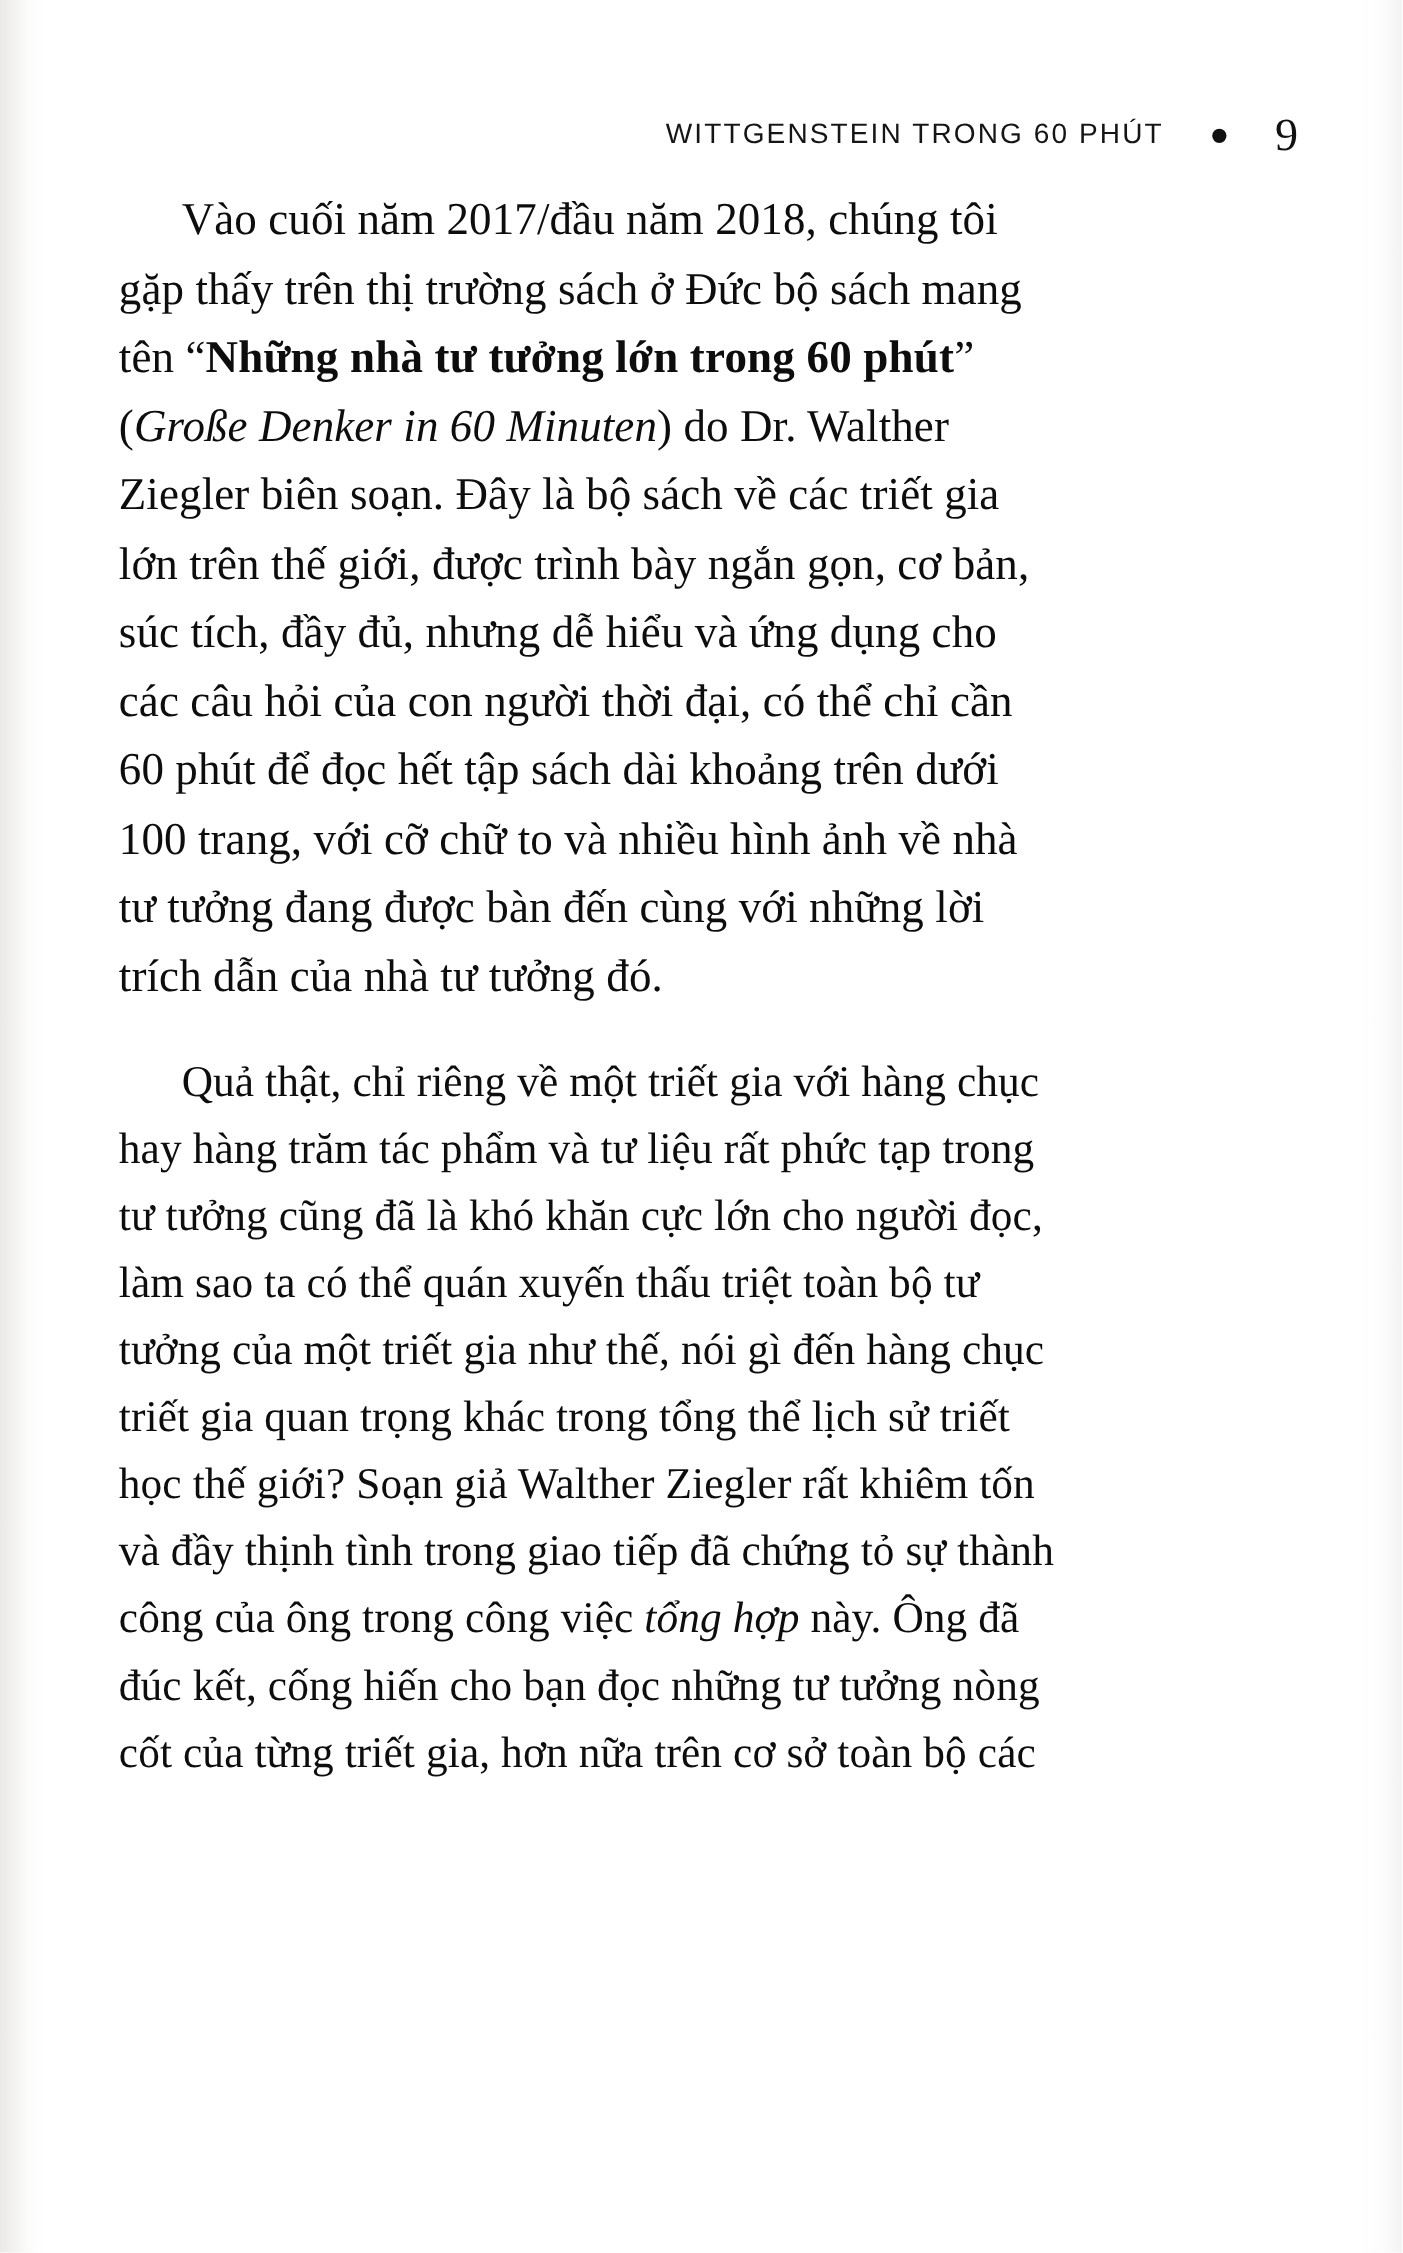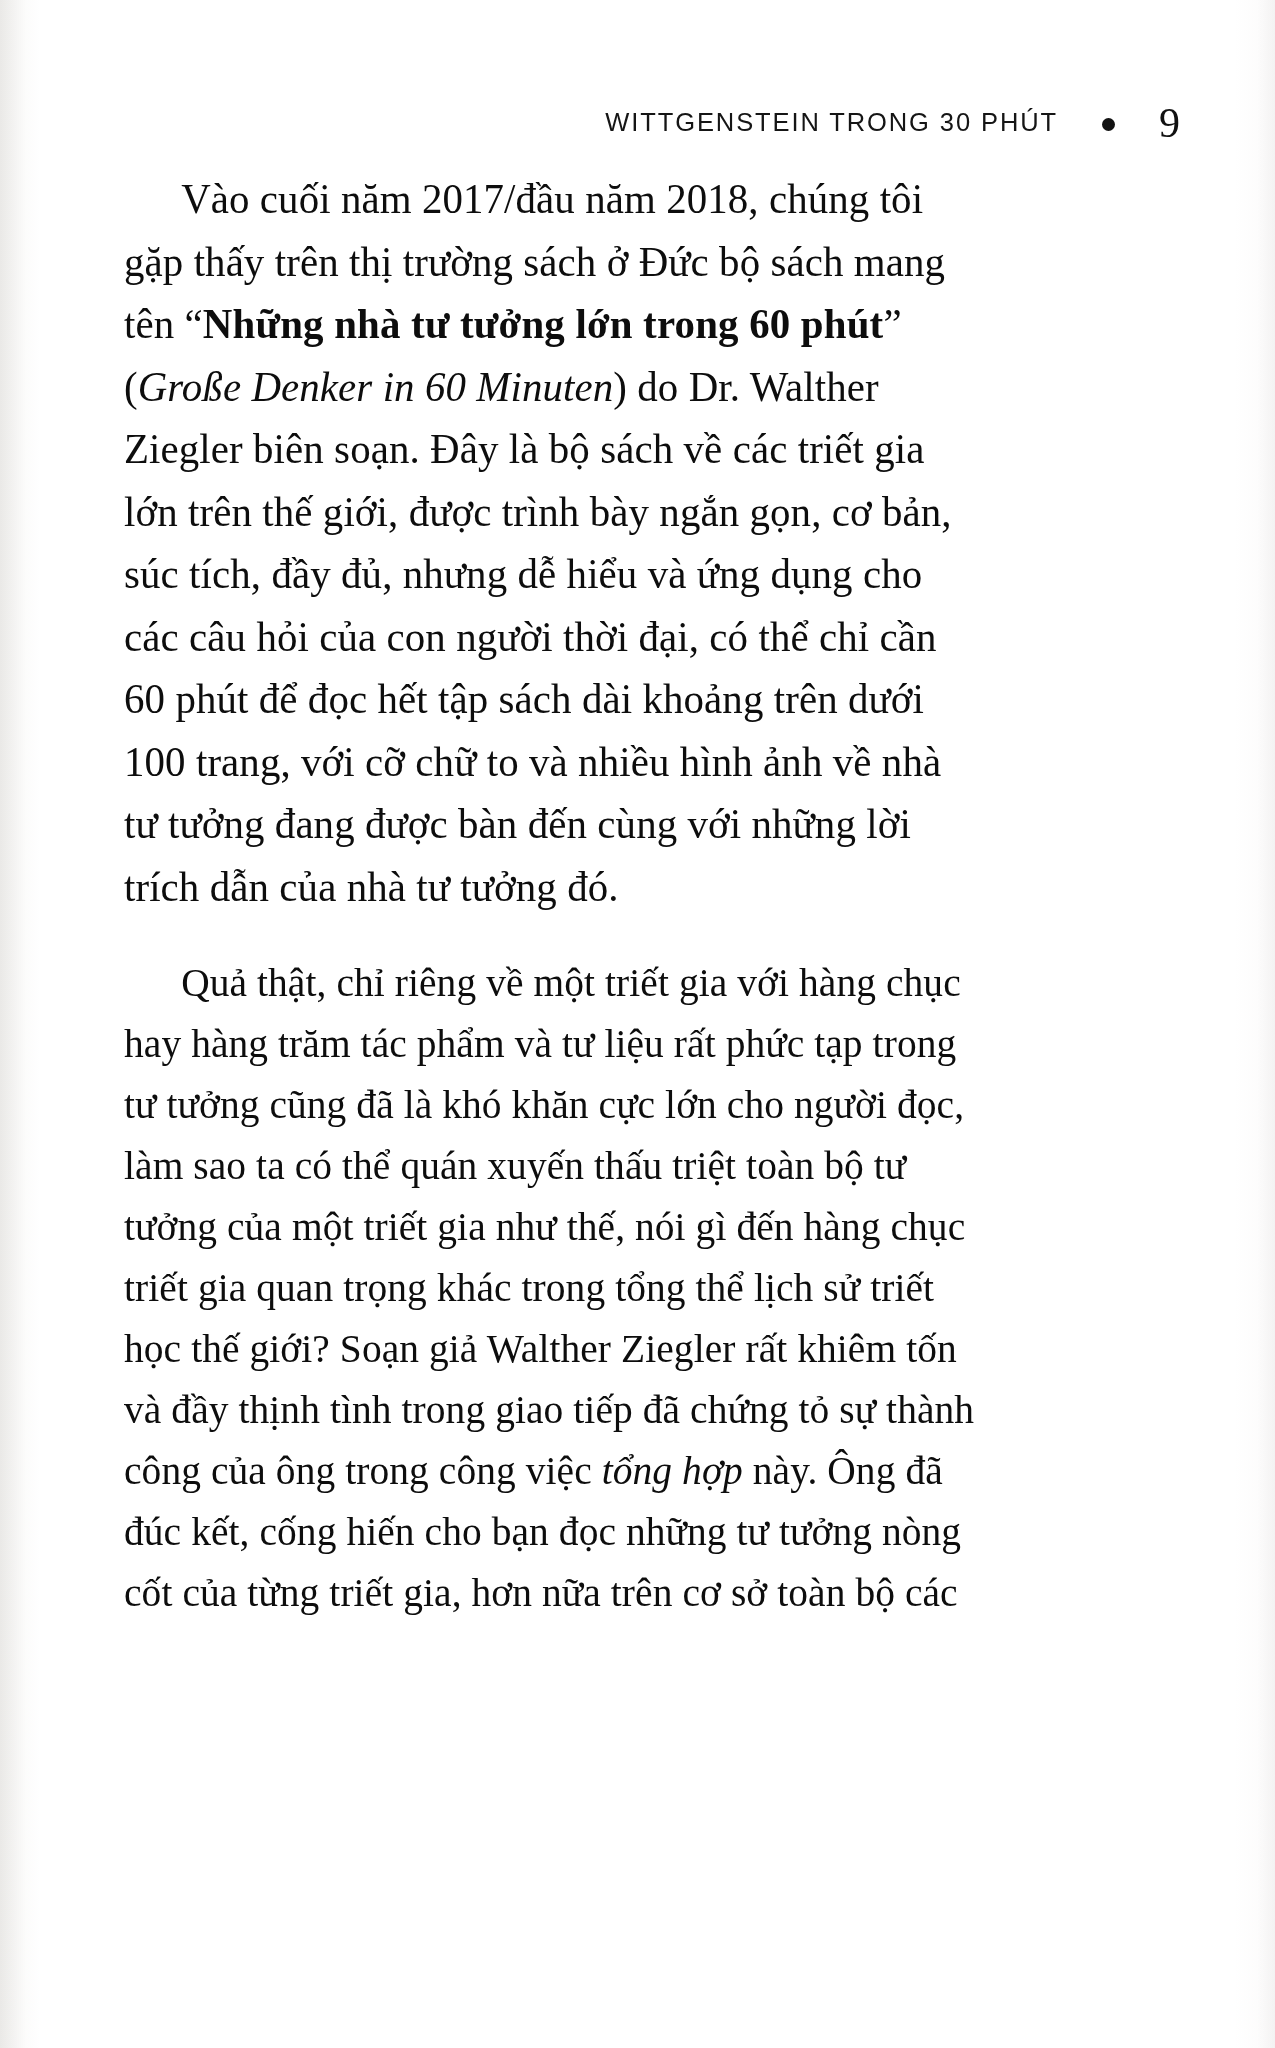--- a/index.html
+++ b/index.html
@@ -60,21 +60,21 @@
     margin-left: 44px;
     line-height: 1;
     position: relative;
     top: 6px;
   }
 
   
   .body-copy {
     position: absolute;
     top: 168px;
-    left: 124px;
+    left: 108px;
     width: 1065px;
   }
 
   .para {
     font-family: "Liberation Serif", "DejaVu Serif", serif;
     color: #0d0d0d;
     font-size: 41.5px;
     line-height: 62.5px;
     text-align: justify;
     text-justify: inter-word;
@@ -136,21 +136,21 @@
 </style>
 </head>
 <body>
 
 <div class="page">
 
   <div class="scan-edge"></div>
   <div class="scan-edge-right"></div>
 
   <div class="running-head">
-    <span class="rh-title">WITTGENSTEIN TRONG 30 PHÚT</span>
+    <span class="rh-title">WITTGENSTEIN TRONG 60 PHÚT</span>
     <span class="rh-dot"></span>
     <span class="rh-pageno">9</span>
   </div>
 
   <div class="body-copy" id="body-copy">
       <p class="para">
         <span class="line"><span class="indent"></span><span>Vào cuối năm 2017/đầu năm 2018, chúng tôi</span></span>
         <span class="line"><span>gặp thấy trên thị trường sách ở Đức bộ sách mang</span></span>
         <span class="line"><span>tên “</span><b>Những nhà tư tưởng lớn trong 60 phút</b><span>”</span></span>
         <span class="line"><span>(</span><i>Große Denker in 60 Minuten</i><span>) do Dr. Walther</span></span>

